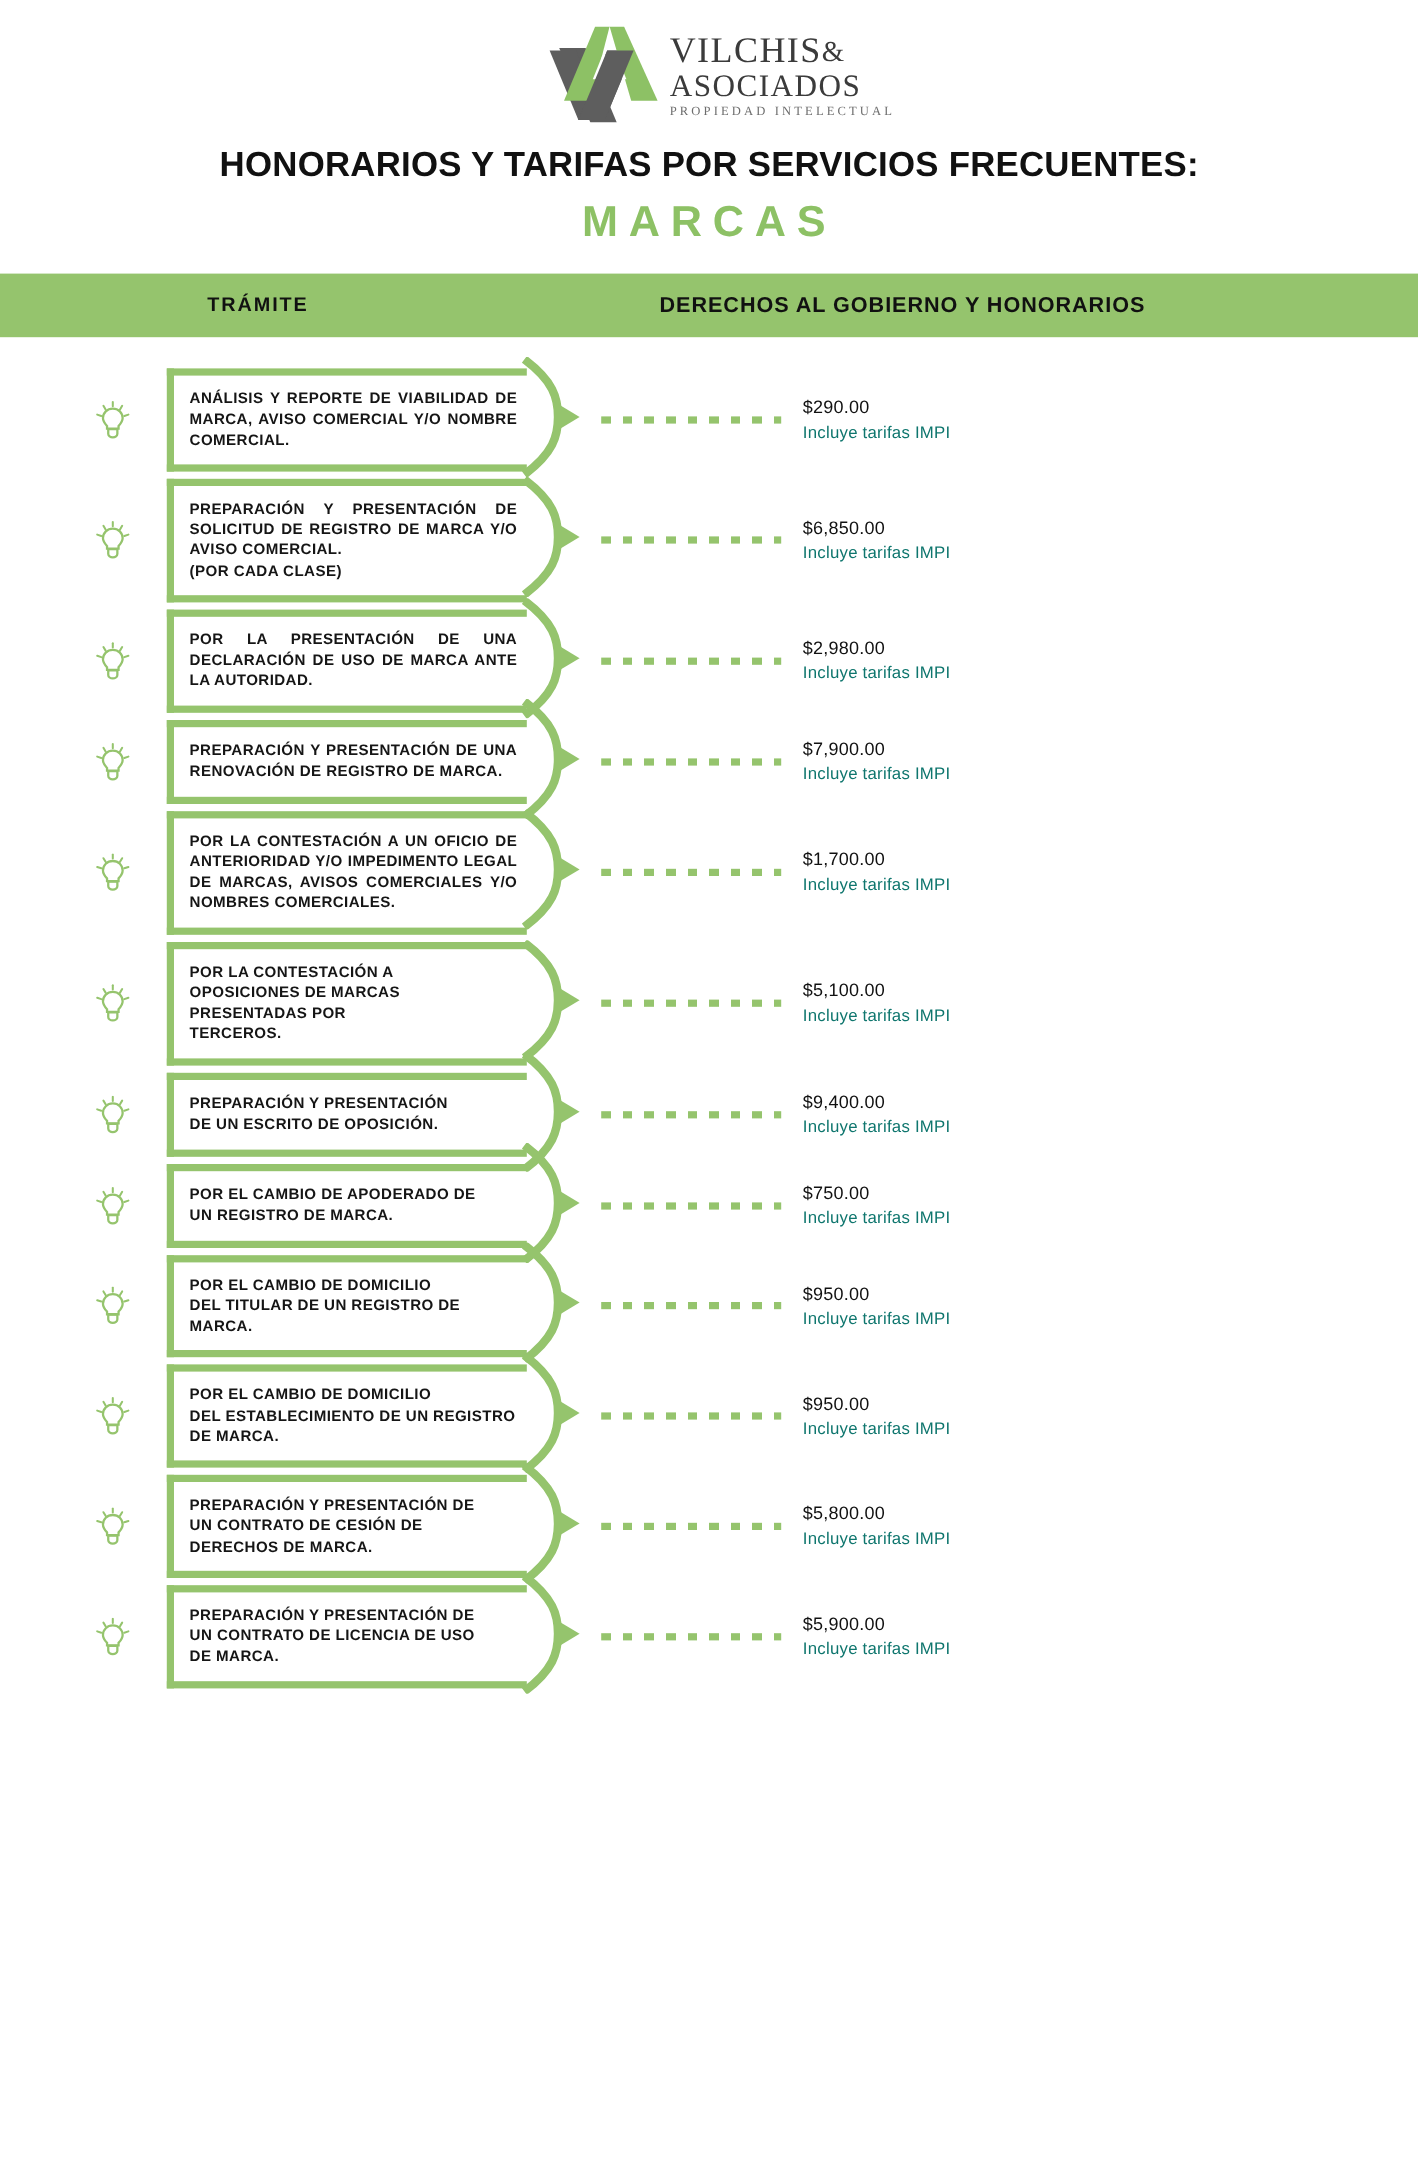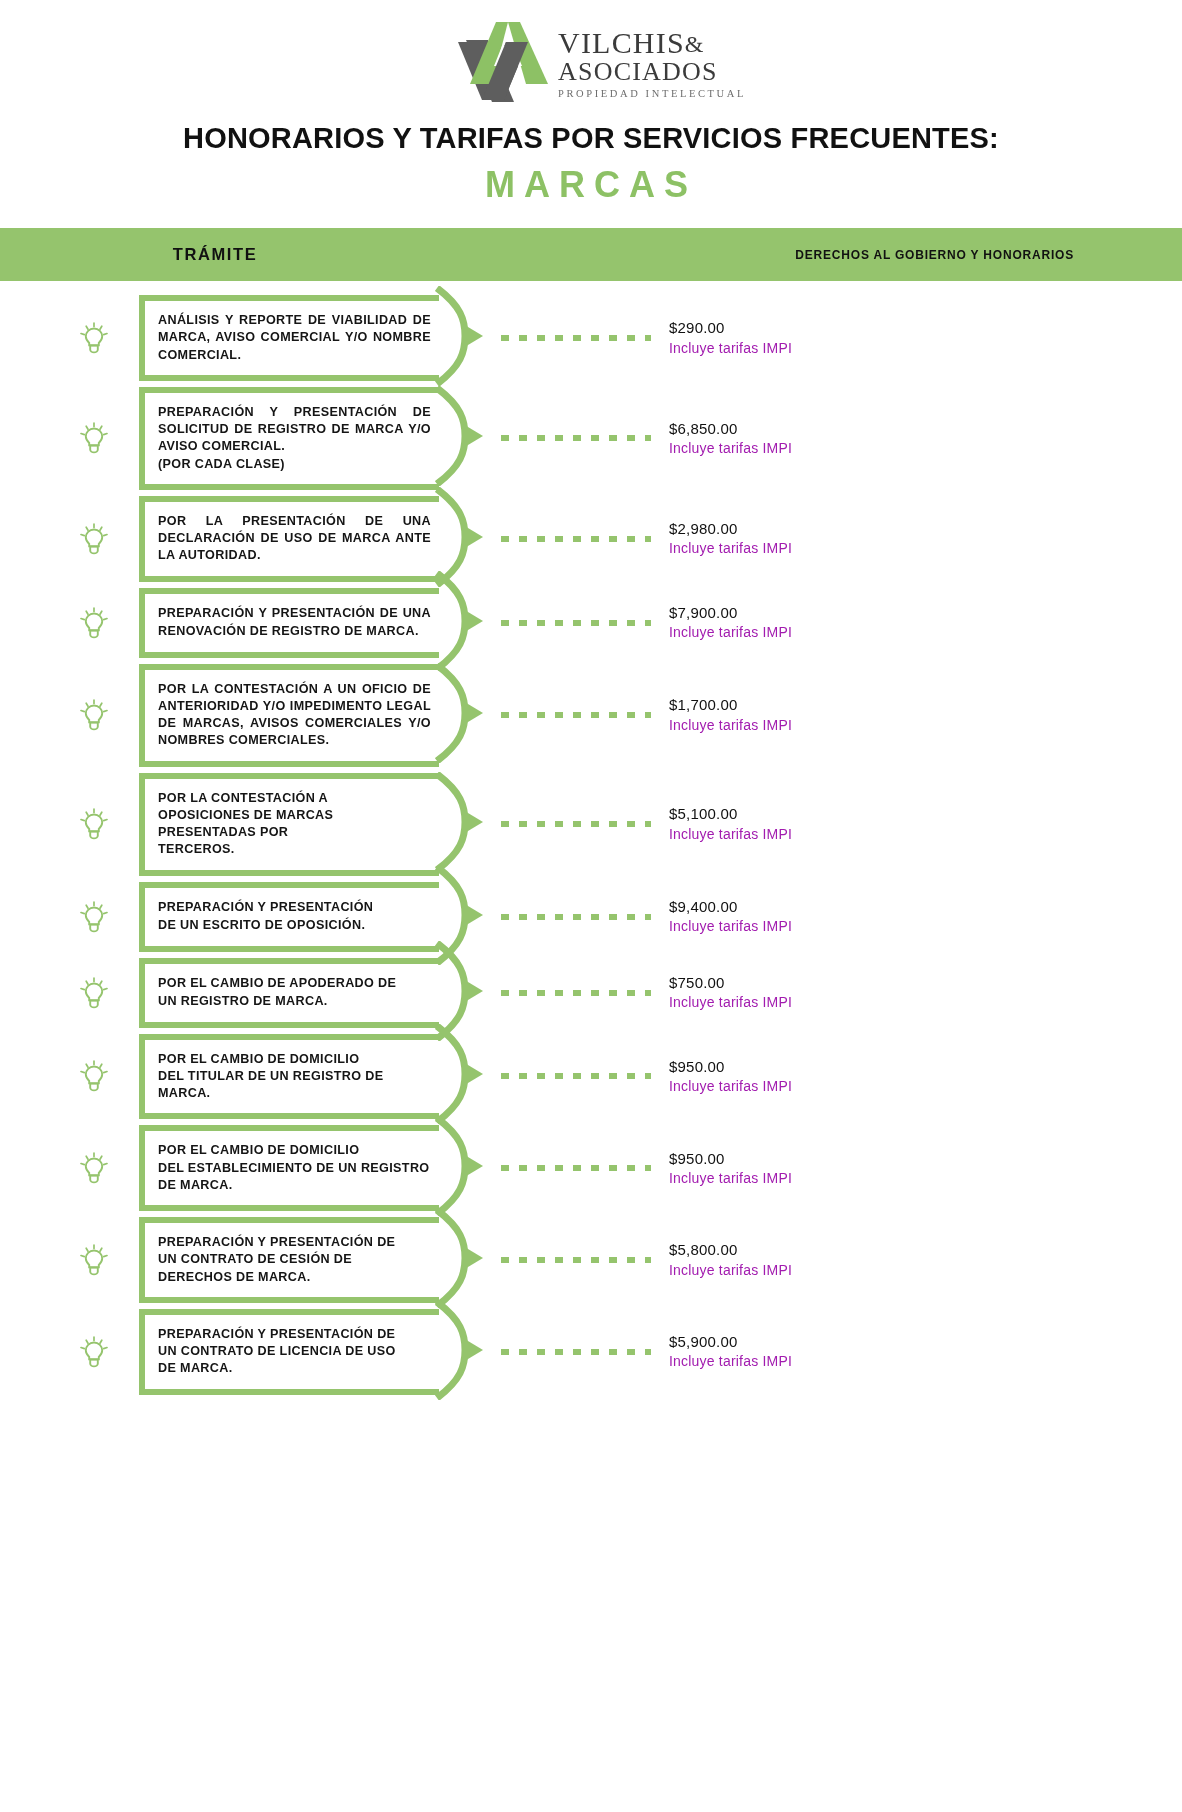--- a/index.html
+++ b/index.html
@@ -93,32 +93,32 @@
   .header-tramite {
     width: 430px;
     text-align: center;
     font-size: 16.5px;
     font-weight: bold;
     letter-spacing: 1.6px;
     color: #111;
   }
   .header-derechos {
     flex: 1;
-    text-align: right;
-    font-size: 12px;
+    text-align: center;
+    font-size: 18px;
     font-weight: bold;
     letter-spacing: 0.8px;
     color: #111;
     padding-right: 108px;
     box-sizing: border-box;
   }
 
   
   .rows {
-    padding-top: 14px;
+    padding-top: 26px;
   }
   .row {
     display: flex;
     align-items: center;
     position: relative;
     margin-bottom: 6px;
   }
   .bulb-cell {
     width: 78px;
     flex: none;
@@ -193,21 +193,21 @@
     padding-left: 18px;
   }
   .price-amount {
     font-size: 15px;
     color: #111;
     line-height: 1.35;
     letter-spacing: 0.2px;
   }
   .price-note {
     font-size: 14px;
-    color: #a21caf;
+    color: #0f766e;
     line-height: 1.35;
     letter-spacing: 0.2px;
   }
 </style>
 </head>
 <body>
 
 <div class="logo-wrap">
   <div class="logo-mark">
     <svg width="118" height="80" viewBox="0 0 118 80" xmlns="http://www.w3.org/2000/svg">

